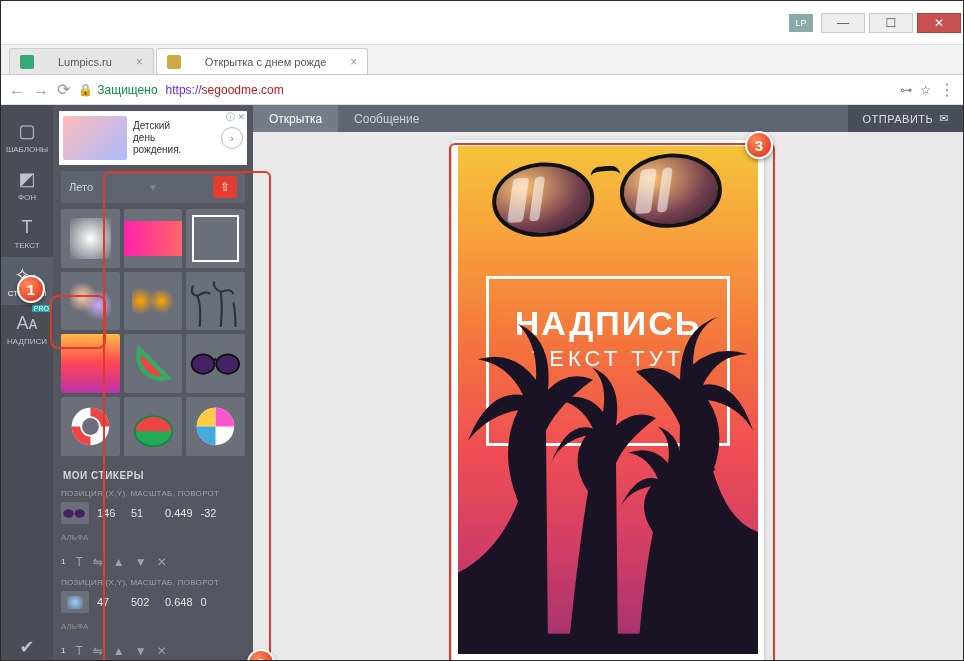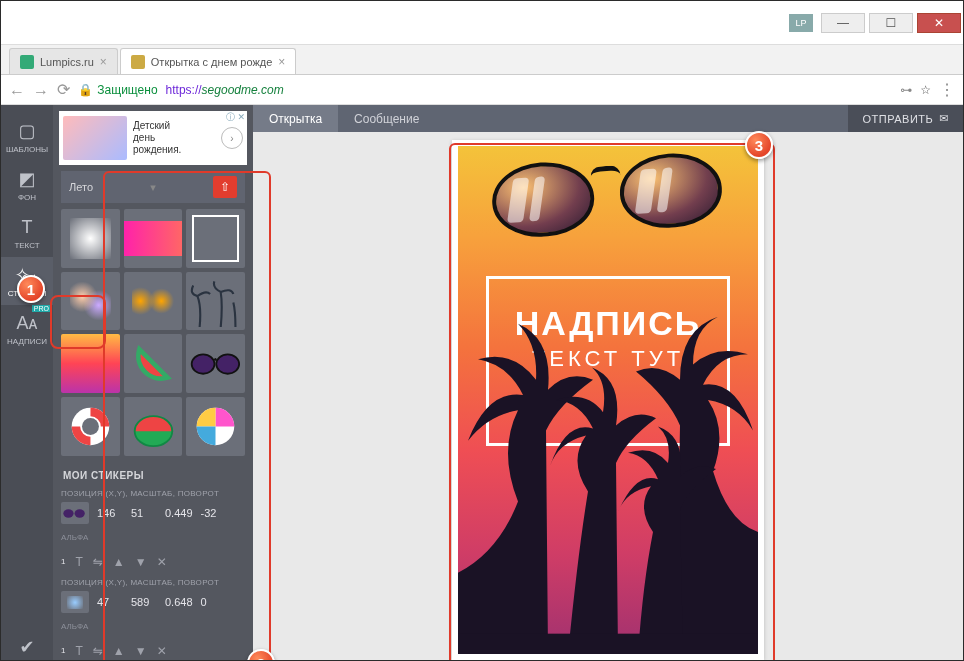--- a/index.html
+++ b/index.html
@@ -5,29 +5,29 @@
 * { margin:0; padding:0; box-sizing:border-box; font-family:Arial,sans-serif; }
 body { background:#fff; width:964px; height:661px; overflow:hidden; position:relative; border:1px solid #2b2b2b; }
 
 
 .titlebar { height:44px; background:#fff; border-bottom:1px solid #ddd; display:flex; justify-content:flex-end; align-items:center; }
 .titlebar .tb-btn { width:44px; height:20px; margin:0 2px; display:flex; align-items:center; justify-content:center; font-size:12px; color:#555; border:1px solid #ccc; background:#eee; }
 .titlebar .tb-close { background:#c8504f; color:#fff; border-color:#a43; }
 .titlebar .tb-lp { width:24px; height:18px; background:#8aa; color:#fff; font-size:9px; display:flex; align-items:center; justify-content:center; margin-right:6px; }
 
 .tabbar { height:30px; background:#f2f2f2; display:flex; align-items:flex-end; padding-left:8px; border-bottom:1px solid #ccc; }
-.tab { height:26px; padding:0 10px; display:flex; align-items:center; font-size:11px; color:#555; background:#e6e6e6; border:1px solid #ccc; border-bottom:none; border-radius:3px 3px 0 0; margin-right:2px; gap:6px; }
+.tab { height:26px; padding:0 10px; display:flex; align-items:center; font-size:11px; color:#555; background:#e6e6e6; border:1px solid #ccc; border-bottom:none; border-radius:3px 3px 0 0; margin-right:2px; gap:24px; }
 .tab.active { background:#fff; }
 .tab .favicon { width:14px; height:14px; border-radius:2px; }
 .tab .x { color:#999; font-size:12px; }
 
 .addrbar { height:30px; background:#fff; display:flex; align-items:center; padding:0 8px; gap:8px; border-bottom:1px solid #ddd; font-size:12px; color:#555; }
 .addrbar .nav-btn { color:#999; font-size:16px; }
 .addrbar .secure { color:#0a8f3c; display:flex; align-items:center; gap:4px; }
-.addrbar .url { color:#15803d;font-style:italic; }
+.addrbar .url { color:#b91c1c; }
 .addrbar .key { margin-left:auto; color:#888; }
 .addrbar .menu { color:#888; font-size:16px; }
 
 .app { position:relative; height:572px; background:#e8e8e8; display:flex; }
 
 
 .rail { width:52px; background:#4a4d55; display:flex; flex-direction:column; align-items:center; padding-top:8px; gap:0; }
 .rail .item { width:52px; height:48px; display:flex; flex-direction:column; align-items:center; justify-content:center; color:#bfc2c9; font-size:8px; gap:3px; cursor:pointer; }
 .rail .item.active { background:#5a5e68; color:#fff; }
 .rail .item .ic { font-size:18px; }
@@ -257,21 +257,21 @@
         <span class="ab">▼</span>
         <span class="ab">✕</span>
       </div>
 
       <div class="prop-row-head">ПОЗИЦИЯ (X,Y), МАСШТАБ, ПОВОРОТ</div>
       <div class="prop-row">
         <div class="thumb">
             <div style="width:60%;height:60%;margin:20%;background:radial-gradient(circle,#9cf,transparent)"></div>
           </div>
         <span class="val">47</span>
-        <span class="val">589</span>
+        <span class="val">502</span>
         <span class="val">0.648</span>
         <span class="val">0</span>
       </div>
       <div class="alpha-row">
         <span>АЛЬФА</span>
       </div>
       <div class="alpha-row">
         <span class="val" style="color:#e5e5ea">1</span>
         <span class="ab">T</span>
         <span class="ab">⇋</span>

